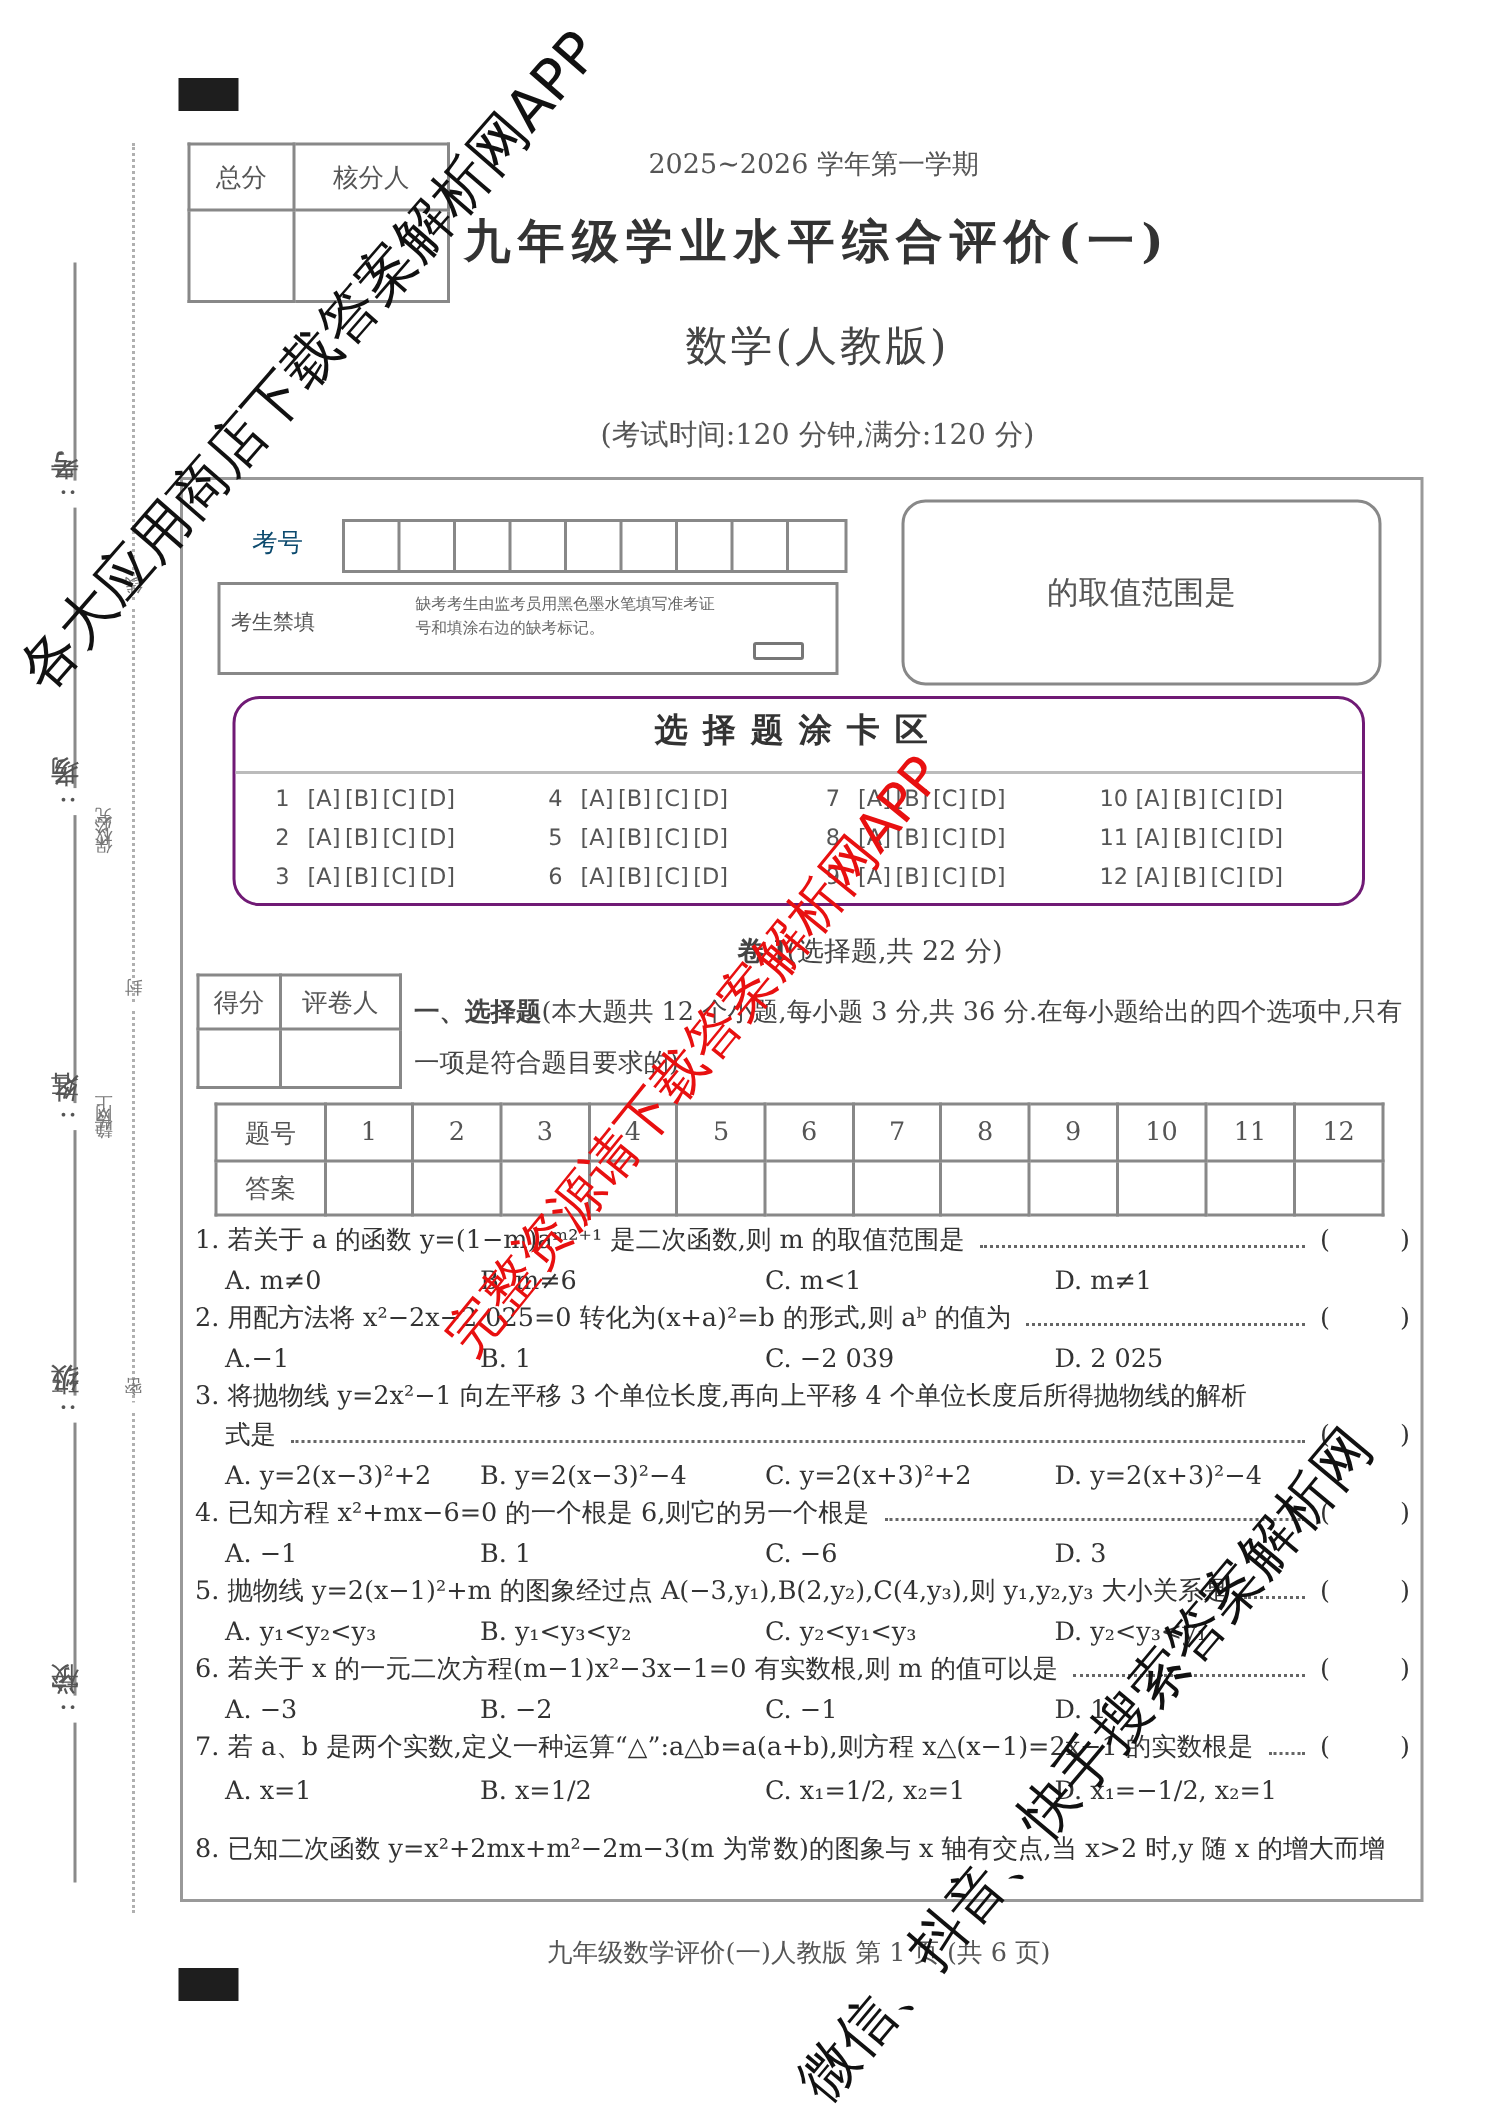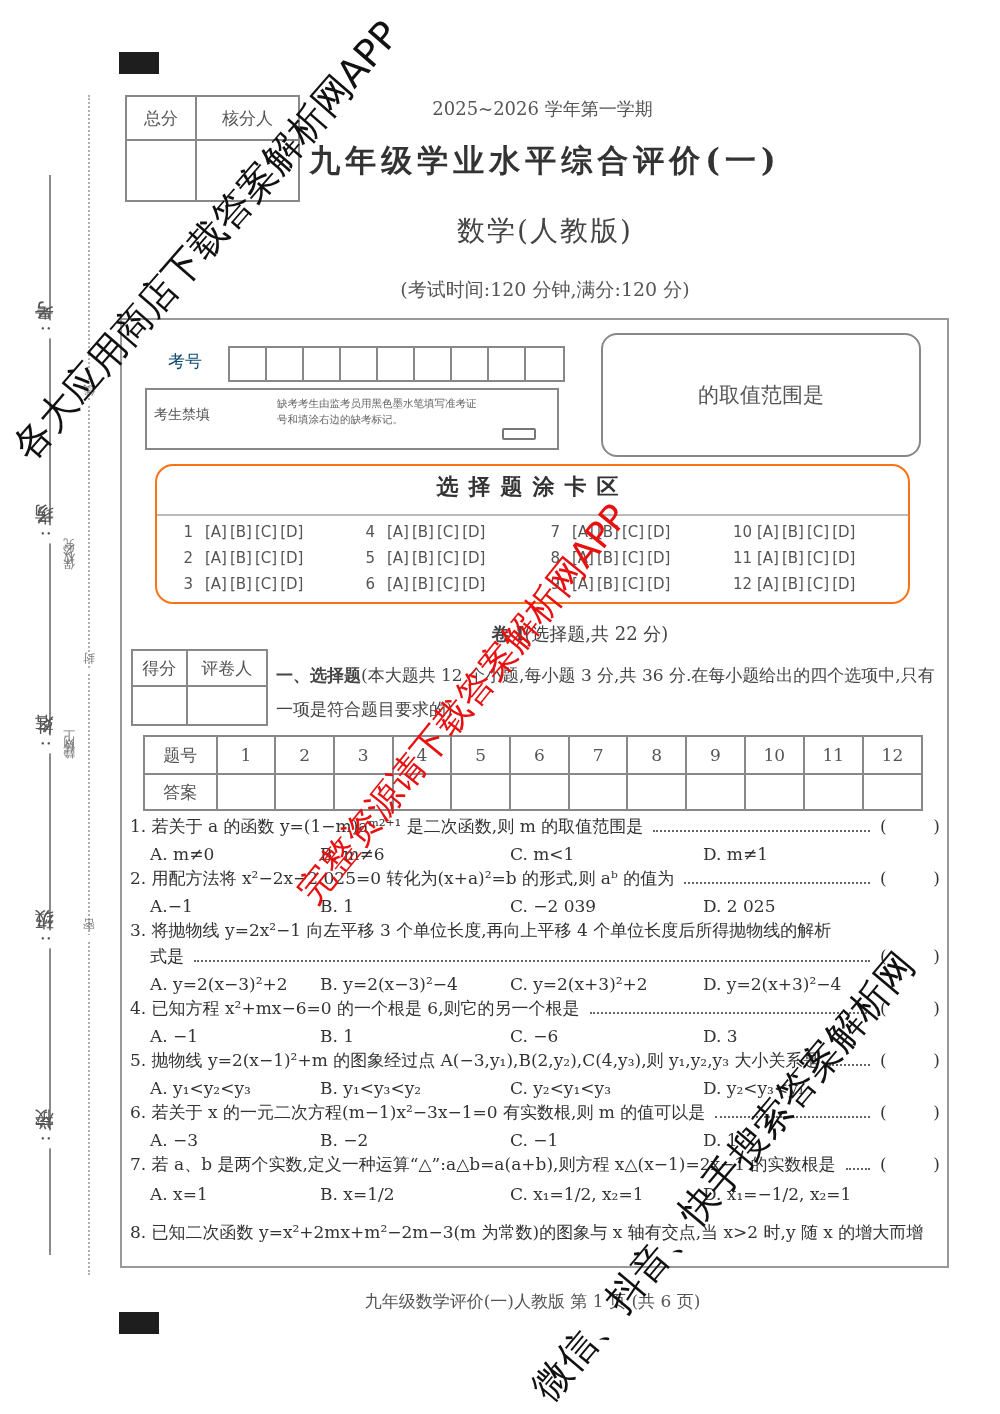--- a/index.html
+++ b/index.html
@@ -30,21 +30,21 @@
   .exam-no-boxes span { width: 37px; height: 32px; border-right: 2px solid #888; display: block; }
   .exam-no-boxes span:last-child { border-right: none; }
 
   .forbid { position: absolute; left: 145px; top: 388px; width: 414px; height: 62px; border: 2px solid #888; }
   .forbid-title { position: absolute; left: 7px; top: 16px; font-size: 14px; color: #555; }
   .forbid-note { position: absolute; left: 130px; top: 5px; font-size: 10.5px; line-height: 16px; color: #666; width: 200px; }
   .forbid-mark { position: absolute; left: 355px; top: 38px; width: 34px; height: 12px; border: 2px solid #777; border-radius: 2px; }
 
   .barcode { position: absolute; left: 601px; top: 333px; width: 320px; height: 124px; border: 2px solid #888; border-radius: 16px; display: flex; align-items: center; justify-content: center; font-size: 21px; color: #555; }
 
-  .card { position: absolute; left: 155px; top: 464px; width: 755px; height: 140px; border: 2px solid #f97316; border-radius: 18px; }
+  .card { position: absolute; left: 155px; top: 464px; width: 755px; height: 140px; border: 2px solid #701a75; border-radius: 18px; }
   .card-title { position: absolute; left: 0; right: 0; top: 6px; text-align: center; font-size: 22px; font-weight: bold; letter-spacing: 10px; color: #333; }
   .card-sep { position: absolute; left: 0; right: 0; top: 48px; border-top: 2px solid #bbb; }
   .card-grid { position: absolute; left: 24px; top: 56px; display: grid; grid-template-columns: 182px 185px 185px 180px; row-gap: 6px; font-family: "DejaVu Sans", sans-serif; font-size: 15px; color: #555; }
   .opt-item { display: flex; gap: 12px; line-height: 20px; }
   .opt-num { width: 12px; text-align: right; }
 
   .part-title { position: absolute; left: 0; width: 1160px; top: 622px; text-align: center; font-size: 18px; color: #444; }
   .part-title b { font-weight: bold; }
 
   .grade-tbl { position: absolute; left: 131px; top: 649px; width: 137px; height: 77px; border-collapse: collapse; border: 2px solid #888; }

